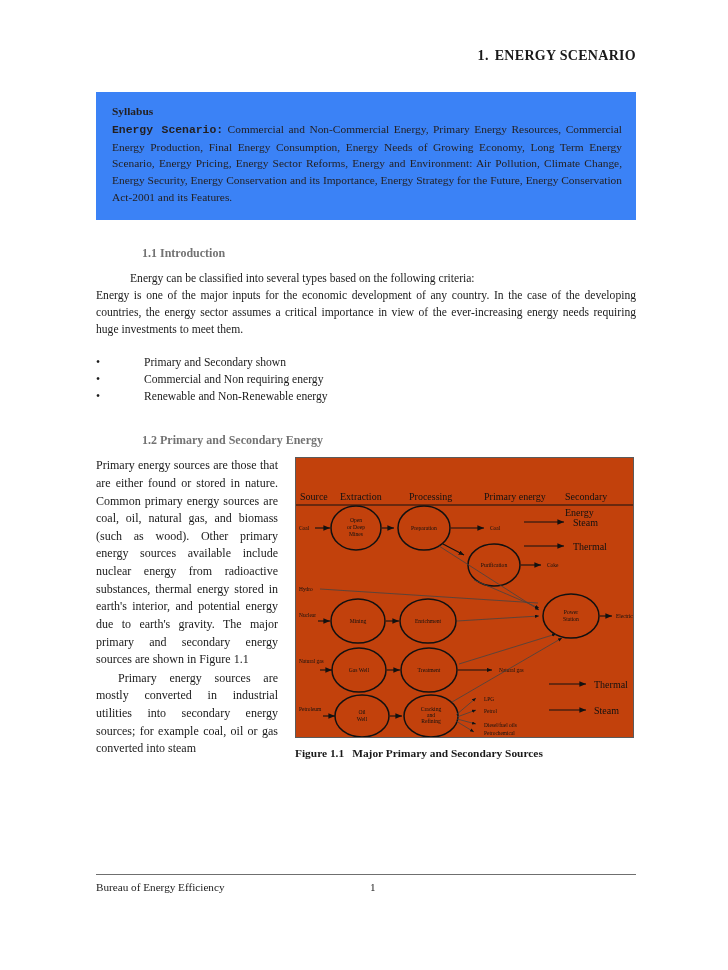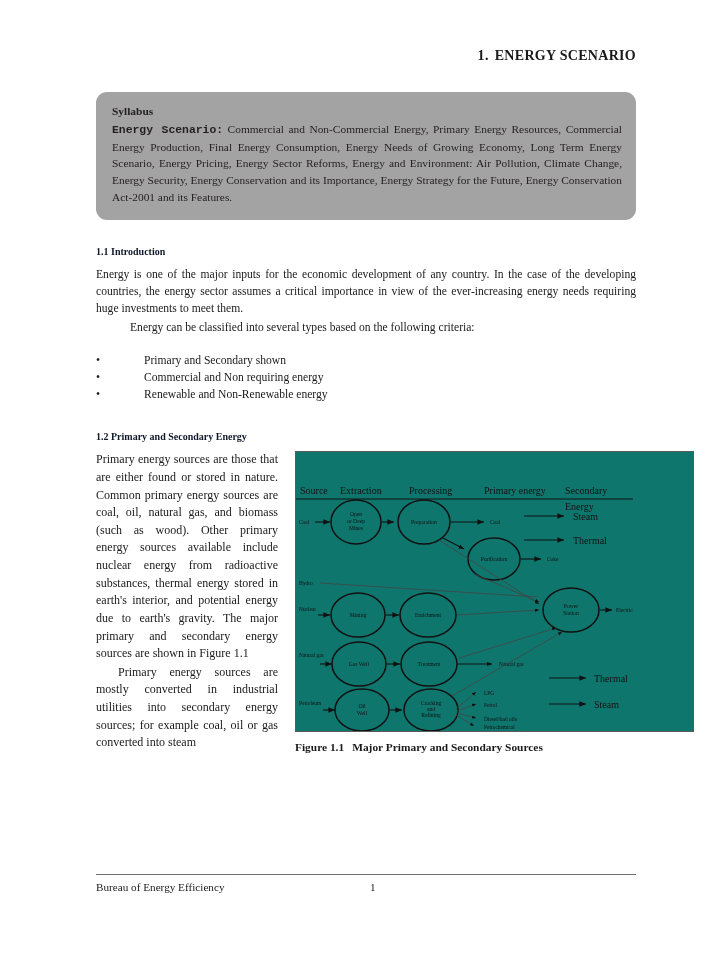--- a/index.html
+++ b/index.html
@@ -35,43 +35,43 @@
     font-weight: bold;
     letter-spacing: 0.3px;
     margin-top: 48px;
     font-family: "Liberation Serif", "DejaVu Serif", serif;
   }
   .chapter-title .num { margin-right: 6px; }
 
   
   .syllabus-box {
     margin-top: 28px;
-    background: #a3a3a3;
+    background: #3b82f6;
     padding: 11px 14px 14px 16px;
     font-size: 11.4px;
     line-height: 1.47;
     text-align: justify;
     color: #231f20;
-    border-radius: 11px;
   }
   .syllabus-title {
     font-weight: bold;
     display: block;
     margin-bottom: 1px;
   }
   .syllabus-lead { font-weight: bold; font-family: Liberation Mono, monospace; }
 
   
   .h2 {
-    color: #0f172a;
+    color: #737373;
     font-weight: bold;
-    font-size: 10px;
+    font-size: 12px;
     margin-top: 26px;
     margin-bottom: 9px;
     font-family: "Liberation Serif", "DejaVu Serif", serif;
+    margin-left: 46px;
   }
   .h2.tight { margin-top: 28px; margin-bottom: 8px; }
 
   
   .para {
     font-size: 11.6px;
     line-height: 1.48;
     text-align: justify;
     margin: 0;
   }
@@ -115,23 +115,23 @@
 
   
   .figure-wrap {
     position: absolute;
     left: 199px;
     top: 0px;
     width: 341px;
   }
   .figure-frame {
     position: relative;
-    width: 399px;
+    width: 339px;
     height: 281px;
-    background: #0f766e;
+    background: #c2410c;
     border: 1px solid #5b5b5b;
     box-sizing: border-box;
   }
   .figure-caption {
     margin-top: 9px;
     text-align: left;
     font-weight: bold;
     font-size: 11.4px;
   }
   .figure-caption .capnum { margin-right: 8px; }
@@ -176,22 +176,22 @@
     <div class="chapter-title">
       <span class="num">1.</span><span>ENERGY SCENARIO</span>
     </div>
 
     <div class="syllabus-box">
       <span class="syllabus-title">Syllabus</span>
       <span class="syllabus-lead">Energy Scenario:</span><span> Commercial and Non-Commercial Energy, Primary Energy Resources, Commercial Energy Production, Final Energy Consumption, Energy Needs of Growing Economy, Long Term Energy Scenario, Energy Pricing, Energy Sector Reforms, Energy and Environment: Air Pollution, Climate Change, Energy Security, Energy Conservation and its Importance, Energy Strategy for the Future, Energy Conservation Act-2001 and its Features.</span>
     </div>
 
     <div class="h2">1.1 Introduction</div>
+    <p class="para indent">Energy can be classified into several types based on the following criteria:</p>
     <p class="para">Energy is one of the major inputs for the economic development of any country. In the case of the developing countries, the energy sector assumes a critical importance in view of the ever-increasing energy needs requiring huge investments to meet them.</p>
-    <p class="para indent">Energy can be classified into several types based on the following criteria:</p>
 
     <ul class="bullets">
       <li>
         <span class="dot">•</span>
         <span>Primary and Secondary shown</span>
       </li>
       <li>
         <span class="dot">•</span>
         <span>Commercial and Non requiring energy</span>
       </li>

